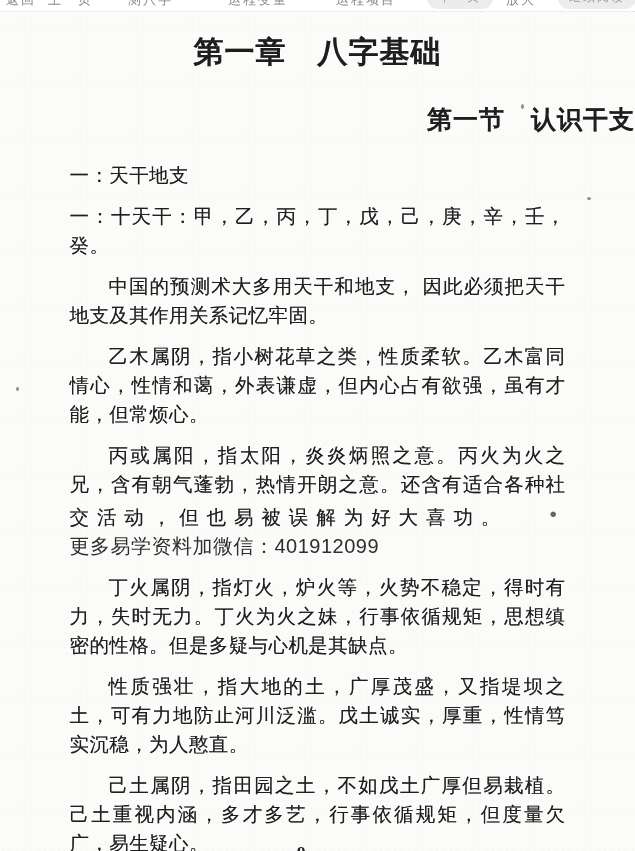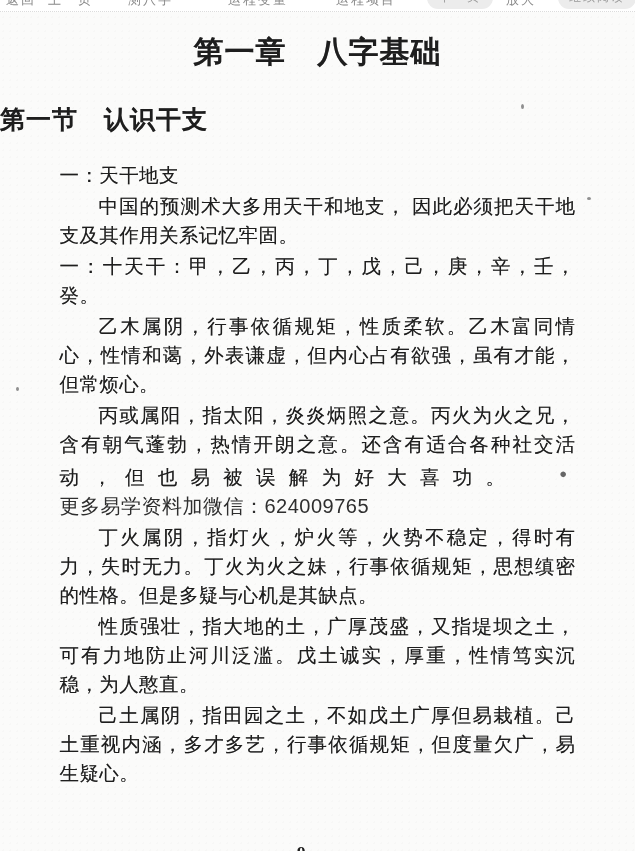--- a/index.html
+++ b/index.html
@@ -42,30 +42,30 @@
     text-shadow:0 0 0.5px rgba(25,25,25,0.55);
   }
   .chapter-title{
     margin:20px 0 0 0;
     text-align:center;
     font-size:30px;font-weight:700;
     letter-spacing:1px;
   }
   .section-title{
     margin:30px 0 0 0;
-    text-align:left;
+    text-align:right;
     font-size:25px;font-weight:700;
     letter-spacing:1px;
   }
   .body-text{
     margin:25px auto 0 auto;
     width:520px;
   }
   .para{
-    margin:2px;
+    margin:12px;
     font-size:19.5px;
     line-height:29px;
     text-align:justify;
     letter-spacing:0.4px;
   }
   .para.indent{text-indent:2em;}
   .wm-dot{
     display:inline-block;
     font-size:13px;color:#666;
     vertical-align:6px;
@@ -106,24 +106,24 @@
     <span class="tb-item" style="left:506px">放大</span>
     <span class="tb-pill" style="left:558px;width:78px">继续阅读</span>
   </div>
 
   <div class="doc">
     <h1 class="chapter-title">第一章　八字基础</h1>
     <h2 class="section-title">第一节　认识干支</h2>
 
     <div class="body-text">
       <p class="para">一：天干地支</p>
+      <p class="para">一：十天干：甲，乙，丙，丁，戊，己，庚，辛，壬，癸。</p>
       <p class="para indent">中国的预测术大多用天干和地支， 因此必须把天干地支及其作用关系记忆牢固。</p>
-      <p class="para">一：十天干：甲，乙，丙，丁，戊，己，庚，辛，壬，癸。</p>
-      <p class="para indent">乙木属阴，行事依循规矩，性质柔软。乙木富同情心，性情和蔼，外表谦虚，但内心占有欲强，虽有才能，但常烦心。</p>
-      <p class="para indent"><span>丙或属阳，指太阳，炎炎炳照之意。丙火为火之兄，含有朝气蓬勃，热情开朗之意。还含有适合各种社交活动，但也易被误解为好大喜功。</span><span class="wm-dot">●</span><span class="wm">更多易学资料加微信：624009765</span></p>
+      <p class="para indent">乙木属阴，指小树花草之类，性质柔软。乙木富同情心，性情和蔼，外表谦虚，但内心占有欲强，虽有才能，但常烦心。</p>
+      <p class="para indent"><span>丙或属阳，指太阳，炎炎炳照之意。丙火为火之兄，含有朝气蓬勃，热情开朗之意。还含有适合各种社交活动，但也易被误解为好大喜功。</span><span class="wm-dot">●</span><span class="wm">更多易学资料加微信：401912099</span></p>
       <p class="para indent">丁火属阴，指灯火，炉火等，火势不稳定，得时有力，失时无力。丁火为火之妹，行事依循规矩，思想缜密的性格。但是多疑与心机是其缺点。</p>
       <p class="para indent">性质强壮，指大地的土，广厚茂盛，又指堤坝之土，可有力地防止河川泛滥。戊土诚实，厚重，性情笃实沉稳，为人憨直。</p>
       <p class="para indent">己土属阴，指田园之土，不如戊土广厚但易栽植。己土重视内涵，多才多艺，行事依循规矩，但度量欠广，易生疑心。</p>
 
     </div>
   </div>
 
   <div class="page-number">9</div>
 
   <div class="speck s1"></div>

